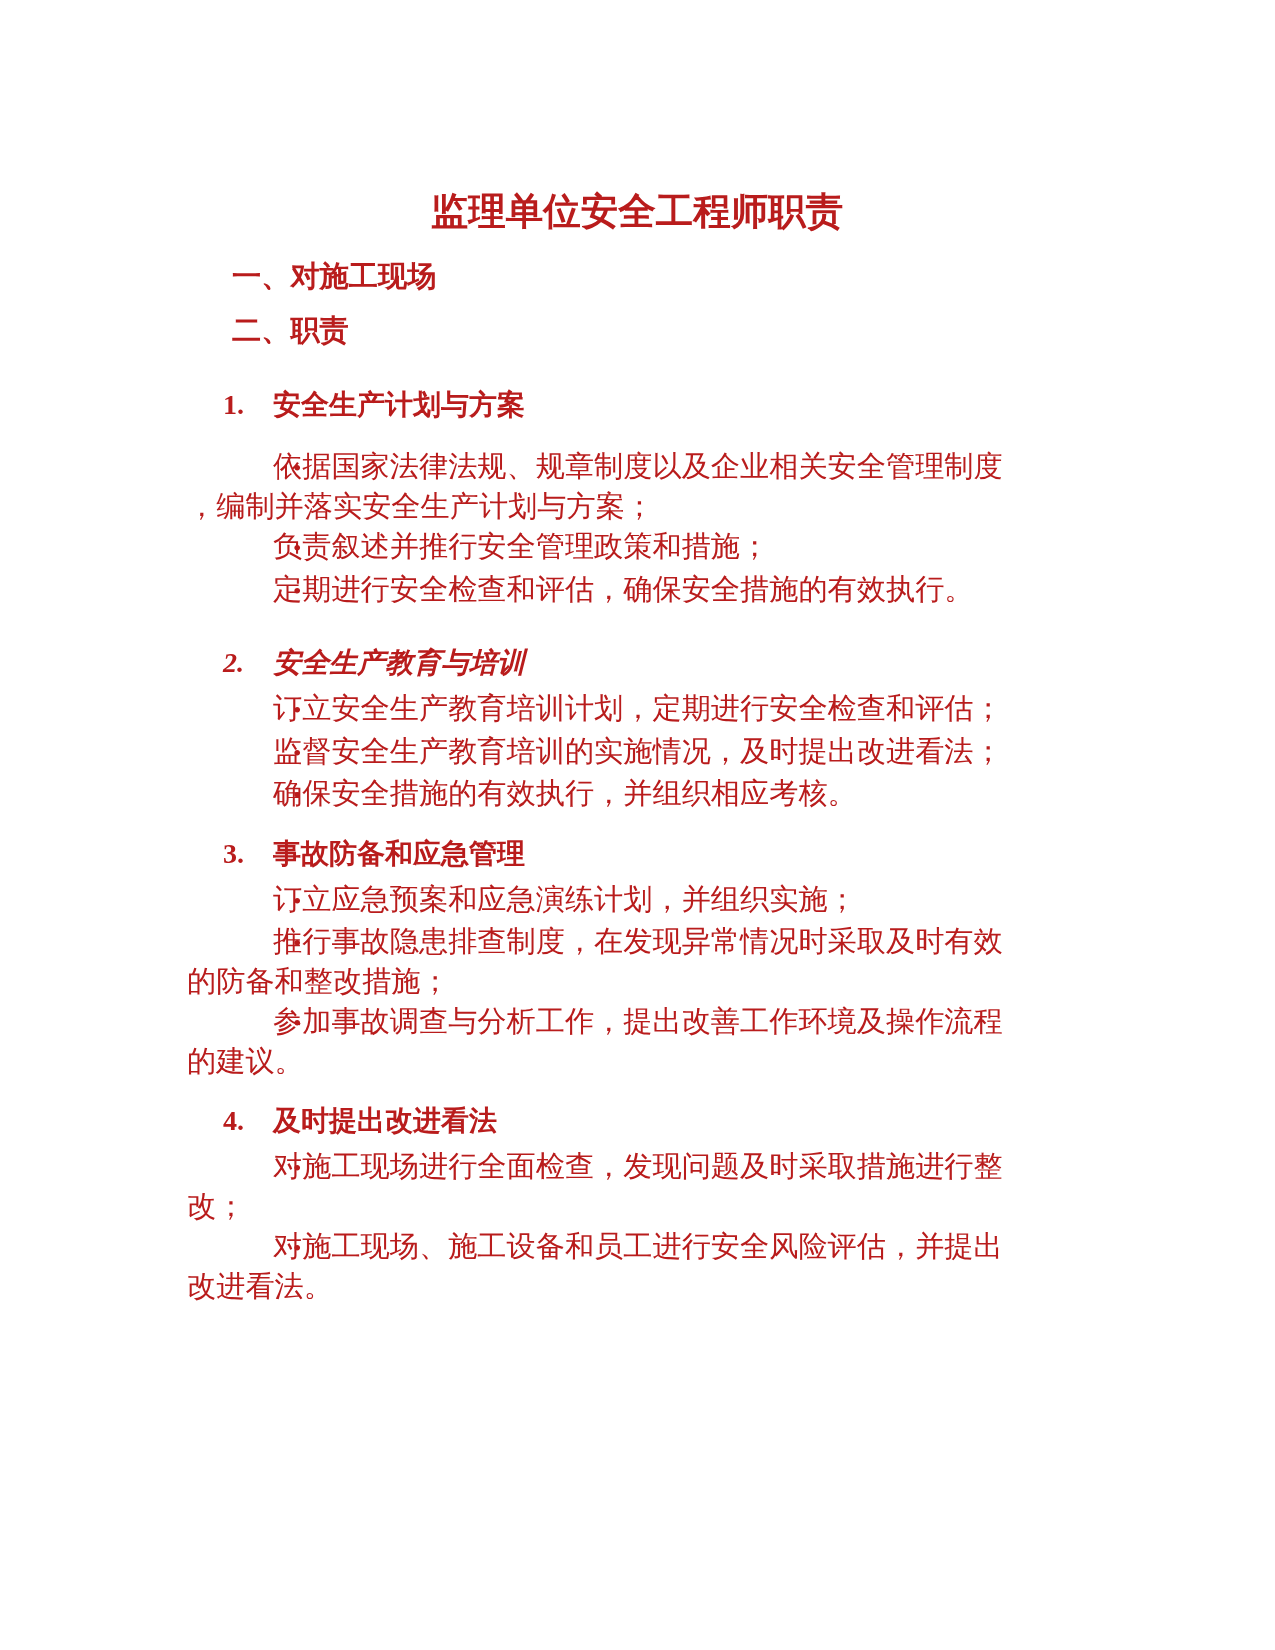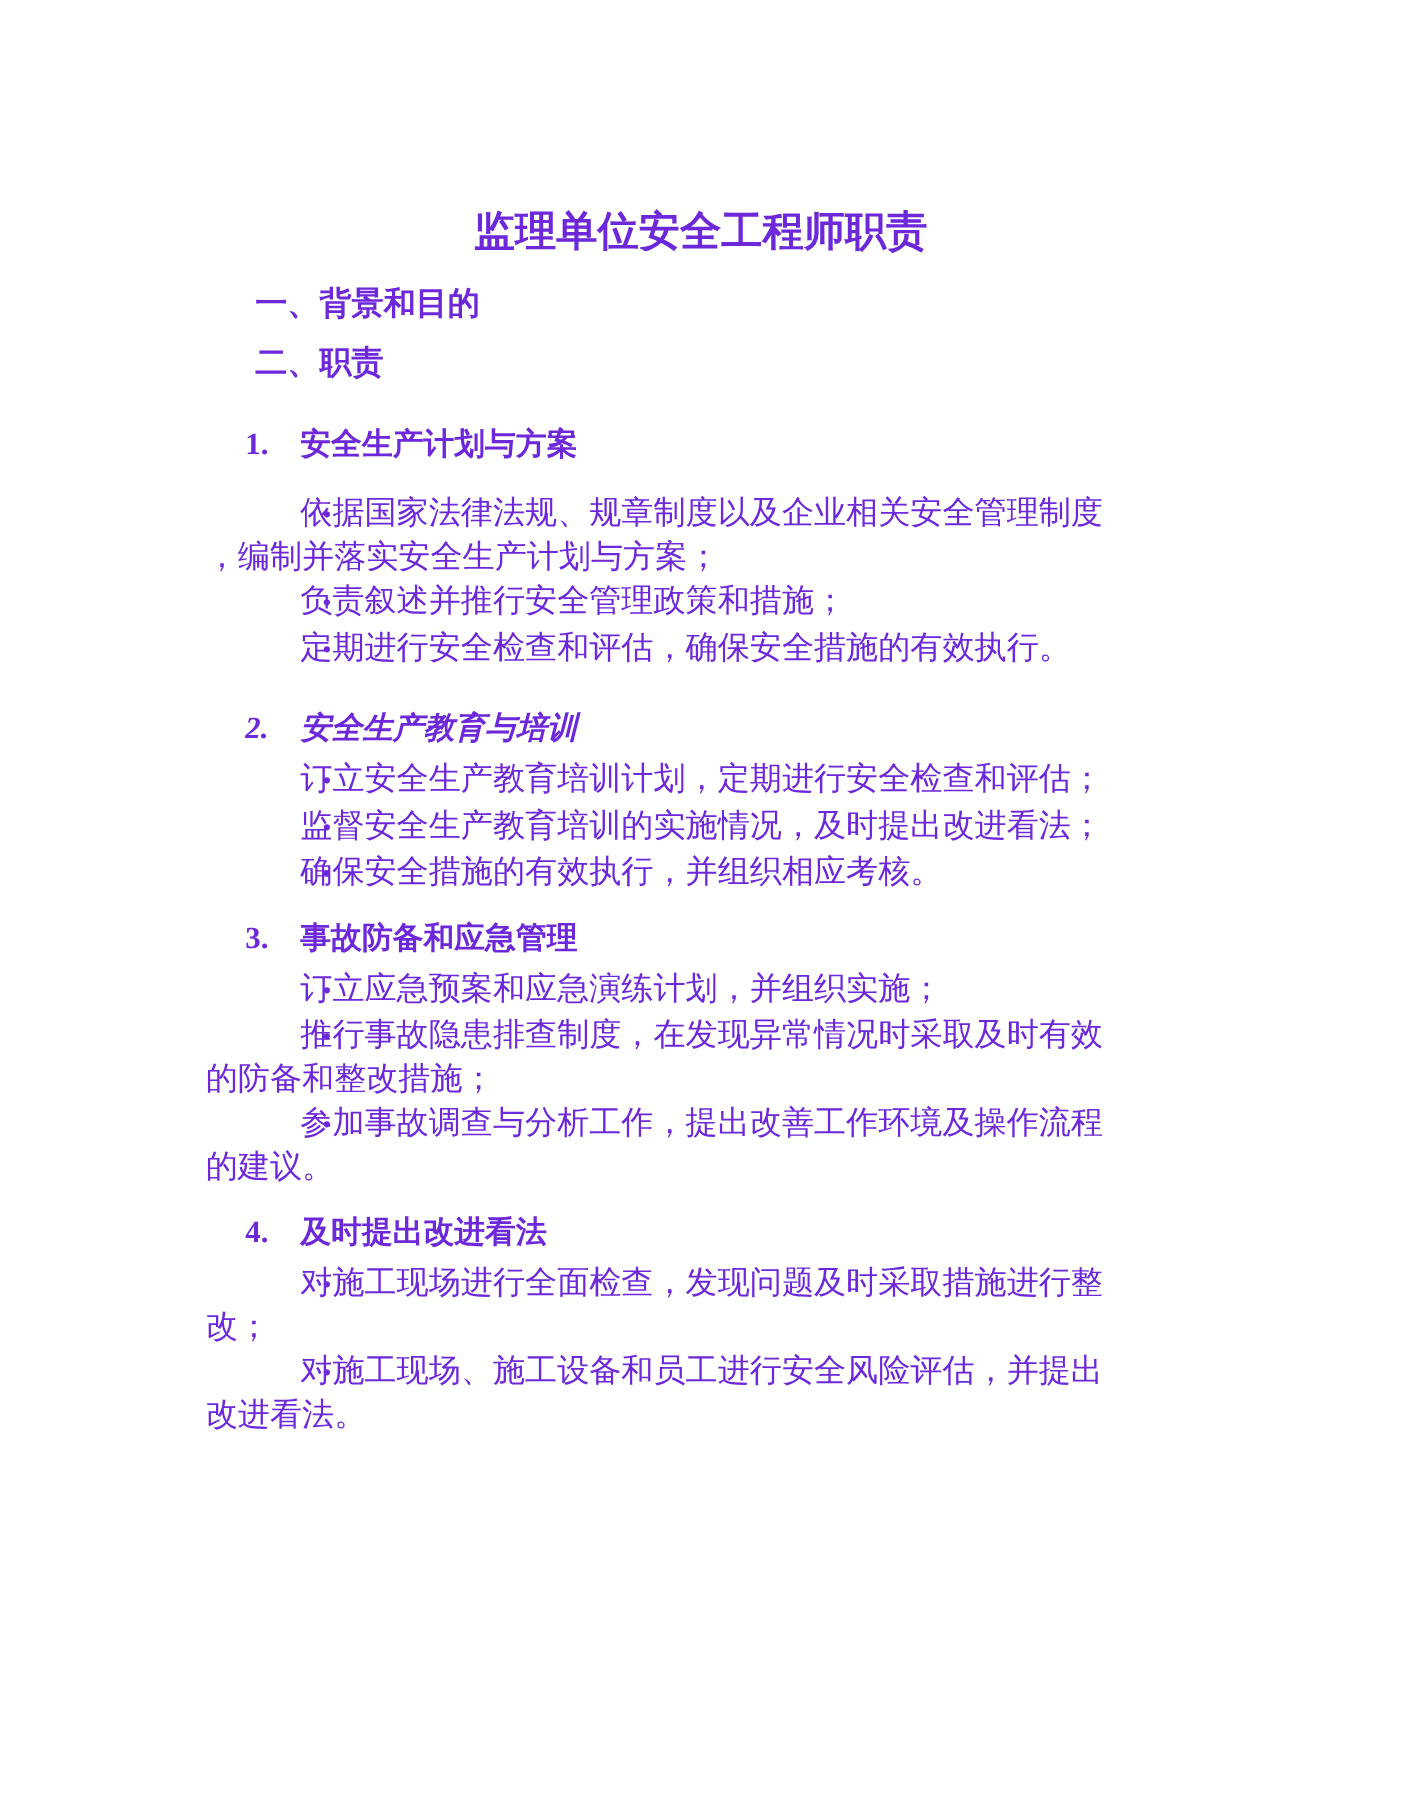--- a/index.html
+++ b/index.html
@@ -5,21 +5,21 @@
   html, body {
     margin: 0;
     padding: 0;
     background: #ffffff;
   }
   .page {
     position: relative;
     width: 1275px;
     height: 1446px;
     background: #ffffff;
-    color: #6d28d9;
+    color: #b91c1c;
     font-family: "Liberation Serif", "DejaVu Serif", serif;
     overflow: hidden;
   }
   .content {
     position: absolute;
     left: 187px;
     top: 0;
     width: 900px;
     padding-top: 188px;
   }
@@ -82,21 +82,21 @@
   .bullet-text { white-space: pre; }
 </style>
 </head>
 <body>
 
 <div class="page">
   <div class="content">
 
     <h1 class="doc-title">监理单位安全工程师职责</h1>
 
-    <h2 class="sec-heading h-bg">一、背景和目的</h2>
+    <h2 class="sec-heading h-bg">一、对施工现场</h2>
 
 
     <h2 class="sec-heading h-duty">二、职责</h2>
 
     <h3 class="duty-heading dh-1"><span class="duty-num">1.</span><span>安全生产计划与方案</span></h3>
     <p class="bullet first-g1"><span class="bullet-icon">•</span><span class="bullet-text">依据国家法律法规、规章制度以及企业相关安全管理制度
 ，编制并落实安全生产计划与方案；</span></p>
     <p class="bullet"><span class="bullet-icon">•</span><span class="bullet-text">负责叙述并推行安全管理政策和措施；</span></p>
     <p class="bullet"><span class="bullet-icon">•</span><span class="bullet-text">定期进行安全检查和评估，确保安全措施的有效执行。</span></p>
 

